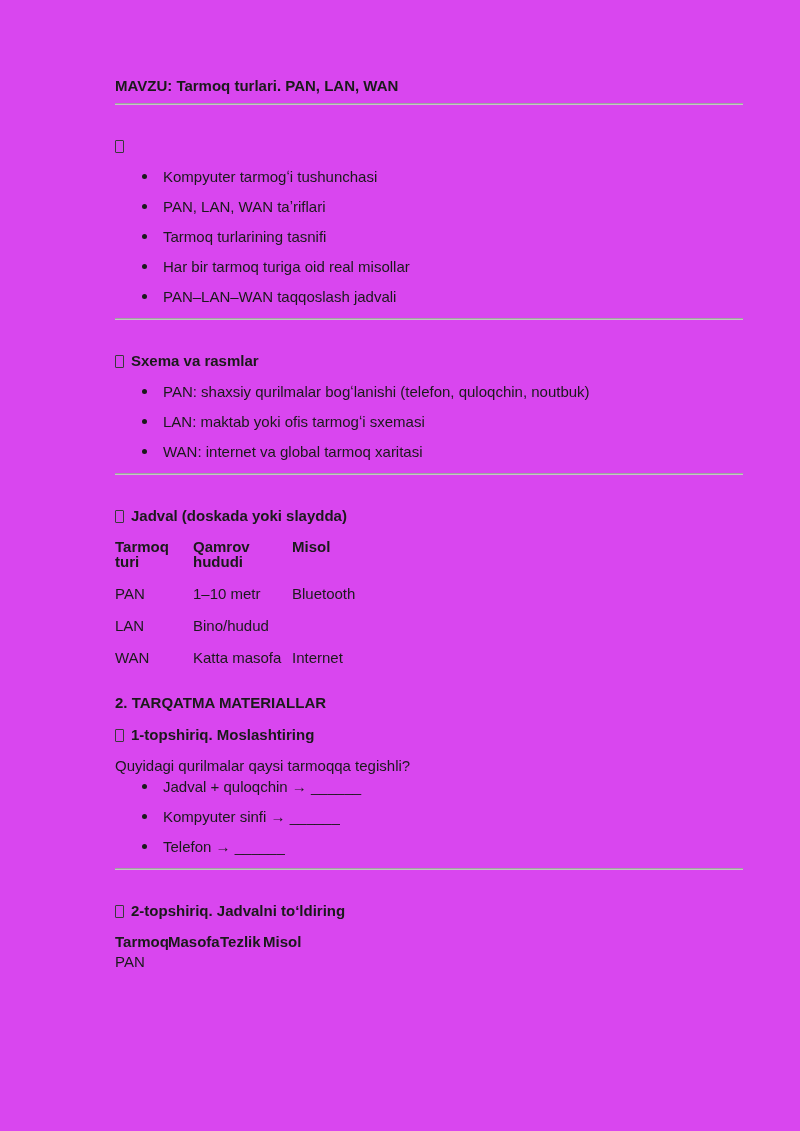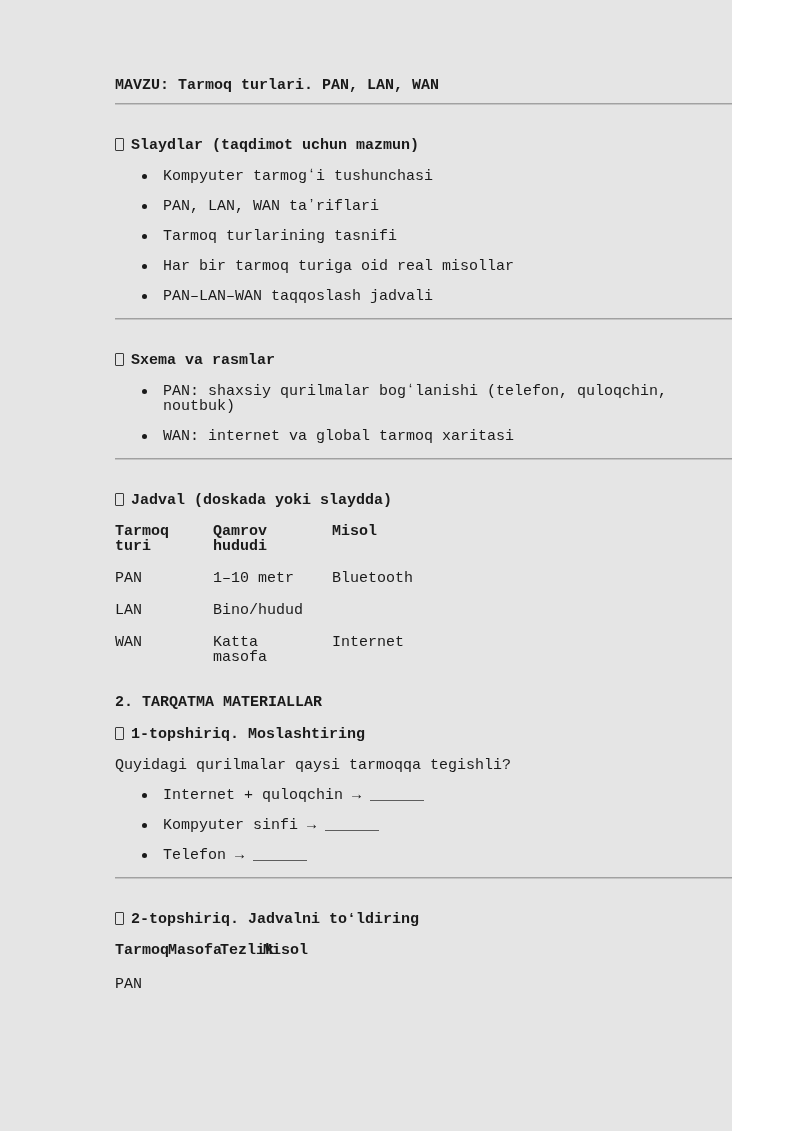--- a/index.html
+++ b/index.html
@@ -2,45 +2,45 @@
 <html><head>
 <meta charset="utf-8">
 <style>
   html, body {
     margin: 0;
     padding: 0;
     background: #ffffff;
   }
   .page {
     position: relative;
-    width: 732px;
+    width: 800px;
     height: 1131px;
-    background: #e5e5e5;
-    font-family: Liberation Mono, monospace;
+    background: #d946ef;
+    font-family: Liberation Sans, sans-serif;
     font-size: 15px;
     color: #1a1a1a;
     overflow: hidden;
   }
   .content {
     position: absolute;
     left: 115px;
     top: 78px;
     width: 628px;
   }
   .p {
     margin: 0;
     line-height: 15px;
     font-size: 15px;
   }
   .b { font-weight: 700; }
 
   .title       { margin-bottom: 10px; }
   .sec-h       { margin-bottom: 17px; }
   .sub-h       { margin-bottom: 16px; }
-  .question    { margin-bottom: 15px; }
+  .question    { margin-bottom: 6px; }
 
   hr.rule {
     border: 0;
     height: 2px;
     background: linear-gradient(to bottom, #8f8f8f, #d6d6d6);
     margin: 0 0 33px 0;
   }
 
   ul.blist {
     list-style: none;
@@ -74,58 +74,58 @@
     margin-right: 7px;
     vertical-align: -2px;
     box-sizing: border-box;
   }
 
   .grid3 {
     display: grid;
     grid-template-columns: 78px 99px 1fr;
     line-height: 15px;
     margin-bottom: 17px;
-    gap: 20px;
   }
   .grid4 {
     display: grid;
     grid-template-columns: 53px 52px 43px 1fr;
     line-height: 15px;
-    margin-bottom: 19px;
+    margin-bottom: 5px;
   }
   .tbl1 { margin-bottom: 30px; }
   .tbl2 .grid4:last-child { margin-bottom: 0; }
 </style>
 </head>
 <body>
 
 <div class="page">
   <div class="content">
 
     <p class="p b title">MAVZU: Tarmoq turlari. PAN, LAN, WAN</p>
 
     <hr class="rule">
 
 
-    <p class="p b sub-h"><span class="tofu"></span><span>Slaydlar (taqdimot uchun mazmun)</span></p>
+    <p class="p b sub-h"><span class="tofu"></span></p>
 
     <ul class="blist">
       <li>Kompyuter tarmogʻi tushunchasi</li>
       <li>PAN, LAN, WAN taʼriflari</li>
       <li>Tarmoq turlarining tasnifi</li>
       <li>Har bir tarmoq turiga oid real misollar</li>
       <li>PAN–LAN–WAN taqqoslash jadvali</li>
     </ul>
 
     <hr class="rule">
 
     <p class="p b sub-h"><span class="tofu"></span><span>Sxema va rasmlar</span></p>
 
     <ul class="blist">
       <li>PAN: shaxsiy qurilmalar bogʻlanishi (telefon, quloqchin, noutbuk)</li>
+      <li>LAN: maktab yoki ofis tarmogʻi sxemasi</li>
       <li>WAN: internet va global tarmoq xaritasi</li>
     </ul>
 
     <hr class="rule">
 
     <p class="p b sub-h"><span class="tofu"></span><span>Jadval (doskada yoki slaydda)</span></p>
 
     <div class="tbl1">
       <div class="grid3 b">
         <span>Tarmoq turi</span>
@@ -148,21 +148,21 @@
       </div>
     </div>
 
     <p class="p b sec-h">2. TARQATMA MATERIALLAR</p>
 
     <p class="p b sub-h"><span class="tofu"></span><span>1-topshiriq. Moslashtiring</span></p>
 
     <p class="p question">Quyidagi qurilmalar qaysi tarmoqqa tegishli?</p>
 
     <ul class="blist">
-      <li>Internet + quloqchin → ______</li>
+      <li>Jadval + quloqchin → ______</li>
       <li>Kompyuter sinfi → ______</li>
       <li>Telefon → ______</li>
     </ul>
 
     <hr class="rule">
 
     <p class="p b sub-h"><span class="tofu"></span><span>2-topshiriq. Jadvalni toʻldiring</span></p>
 
     <div class="tbl2">
       <div class="grid4 b">

